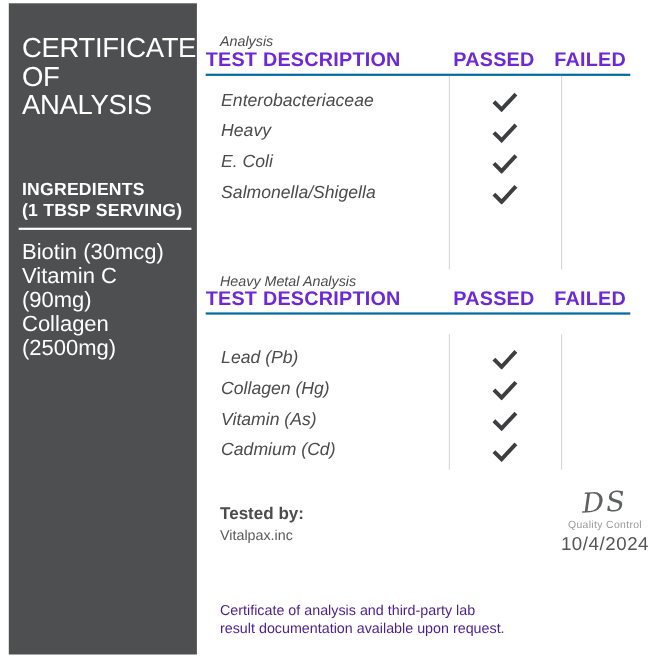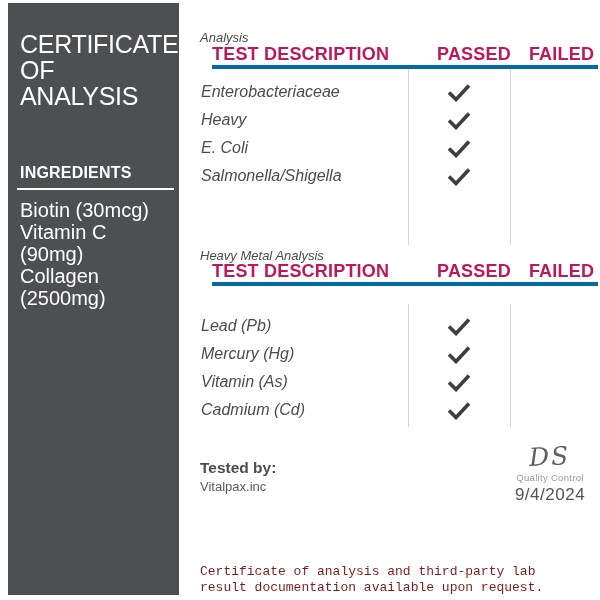--- a/index.html
+++ b/index.html
@@ -13,24 +13,24 @@
     background:#4e4f51; color:#ffffff; padding:28px 8px 0 12px;
   }
   .coa-title { font-size:25px; line-height:26px; font-weight:400; letter-spacing:-0.3px; }
   .ing-heading { margin-top:54px; font-size:16px; line-height:19px; font-weight:700; letter-spacing:0.2px; }
   .ing-divider { margin-top:6px; margin-left:-3px; width:157px; height:2px; background:#ffffff; }
   .ing-list { margin-top:9px; font-size:20px; line-height:22px; font-weight:400; }
 
   
   .main-label { position:absolute; left:200px; font-size:13px; font-style:italic; color:#4a4b4d; }
   .thead {
-    position:absolute; left:212px; width:386px; height:25px;
+    position:absolute; left:187px; width:386px; height:25px;
     display:grid; grid-template-columns:211px 102px 73px;
-    border-bottom:4px solid #0369a1;
-    font-size:18px; font-weight:700; color:#be185d; letter-spacing:0.2px;
+    border-bottom:2px solid #0369a1;
+    font-size:18px; font-weight:700; color:#6d28d9; letter-spacing:0.2px;
   }
   .thead .hcell { display:flex; align-items:flex-start; }
   .thead .hcell.center { justify-content:center;text-align:right; }
   .tbody { position:absolute; left:197px; width:386px; }
   .vline { position:absolute; top:0; bottom:0; width:1px; background:#d4d5d6; }
   .vline.v1 { left:211px; }
   .vline.v2 { left:313px; }
   .trow { display:grid; grid-template-columns:211px 102px 73px; height:28px; align-items:center; }
   .trow .cell.name { font-size:16px; color:#4b4c4e; padding-left:4px;font-style:italic; }
   .trow .cell.mark { display:flex; justify-content:center; align-items:center; }
@@ -39,34 +39,35 @@
   
   .tested-label { position:absolute; left:200px; top:459px; font-size:15.5px; font-weight:700; color:#4b4c4e; }
   .tested-value { position:absolute; left:200px; top:479px; font-size:13px; color:#5a5b5d; }
   .sign-block { position:absolute; left:503px; top:444px; width:94px; text-align:center; }
   .sign-initials {
     font-family:"DejaVu Serif", serif; font-style:italic; font-size:25px; line-height:26px;
     color:#5f6062; letter-spacing:2px; transform:rotate(-3deg); display:inline-block;
   }
   .sign-role { font-size:9.5px; color:#98999b; margin-top:2px; letter-spacing:0.3px; }
   .sign-date { font-size:17px; color:#545557; margin-top:2px; letter-spacing:0.5px; }
-  .note { position:absolute; left:200px; top:564px; font-size:13px; line-height:15.5px; color:#7f1d1d;font-family:Liberation Mono, monospace; }
+  .note { position:absolute; left:200px; top:547px; font-size:13px; line-height:15.5px; color:#4c1d95; }
 </style>
 </head>
 <body>
 
 <div class="page">
 
   <div class="sidebar">
     <div class="coa-title">
       <div>CERTIFICATE</div>
       <div>OF ANALYSIS</div>
     </div>
     <div class="ing-heading">
       <div>INGREDIENTS</div>
+      <div>(1 TBSP SERVING)</div>
     </div>
     <div class="ing-divider"></div>
     <div class="ing-list">
       <div>Biotin (30mcg)</div>
       <div>Vitamin C (90mg)</div>
       <div>Collagen (2500mg)</div>
     </div>
   </div>
 
   <div class="main-label" style="top:30px;">Analysis</div>
@@ -138,21 +139,21 @@
         <div class="cell mark">
           <span class="check-icon">
             <svg width="24" height="19" viewBox="0 0 24 19">
               <path d="M2 9.5 L9 16.5 L22 2.5" fill="none" stroke="#3d3e40" stroke-width="3.6"></path>
             </svg>
           </span>
         </div>
         <div class="cell mark"></div>
       </div>
       <div class="trow">
-        <div class="cell name">Mercury (Hg)</div>
+        <div class="cell name">Collagen (Hg)</div>
         <div class="cell mark">
           <span class="check-icon">
             <svg width="24" height="19" viewBox="0 0 24 19">
               <path d="M2 9.5 L9 16.5 L22 2.5" fill="none" stroke="#3d3e40" stroke-width="3.6"></path>
             </svg>
           </span>
         </div>
         <div class="cell mark"></div>
       </div>
       <div class="trow">
@@ -178,21 +179,21 @@
         <div class="cell mark"></div>
       </div>
     </div>
 
   <div class="tested-label">Tested by:</div>
   <div class="tested-value">Vitalpax.inc</div>
 
   <div class="sign-block">
     <span class="sign-initials">DS</span>
     <div class="sign-role">Quality Control</div>
-    <div class="sign-date">9/4/2024</div>
+    <div class="sign-date">10/4/2024</div>
   </div>
 
   <div class="note">
     <div>Certificate of analysis and third-party lab</div>
     <div>result documentation available upon request.</div>
   </div>
 
 </div>
 
 </body></html>

